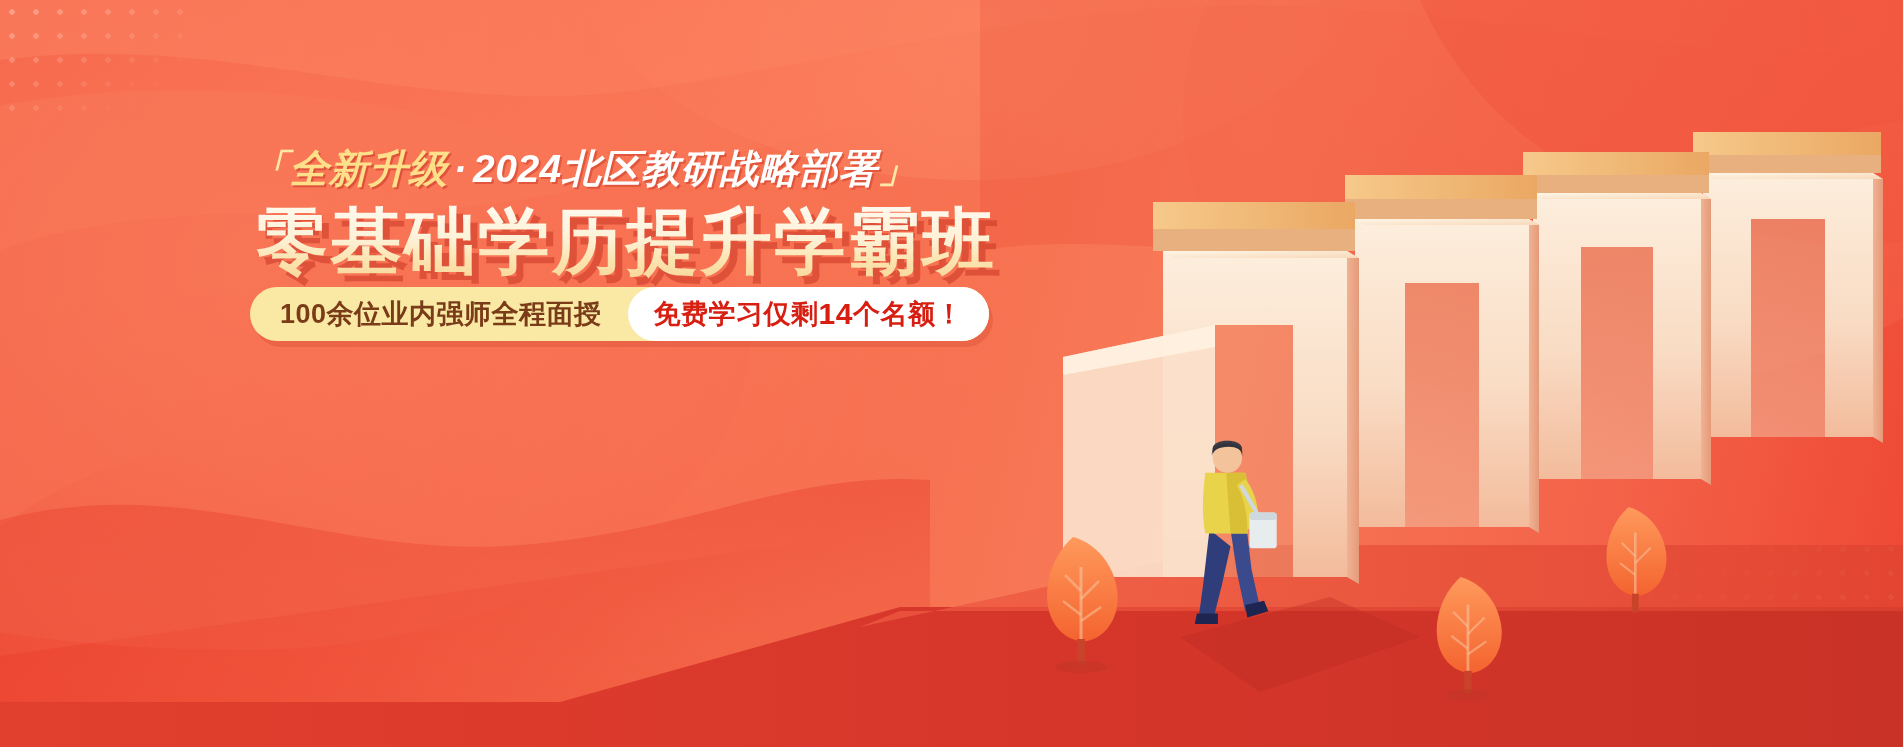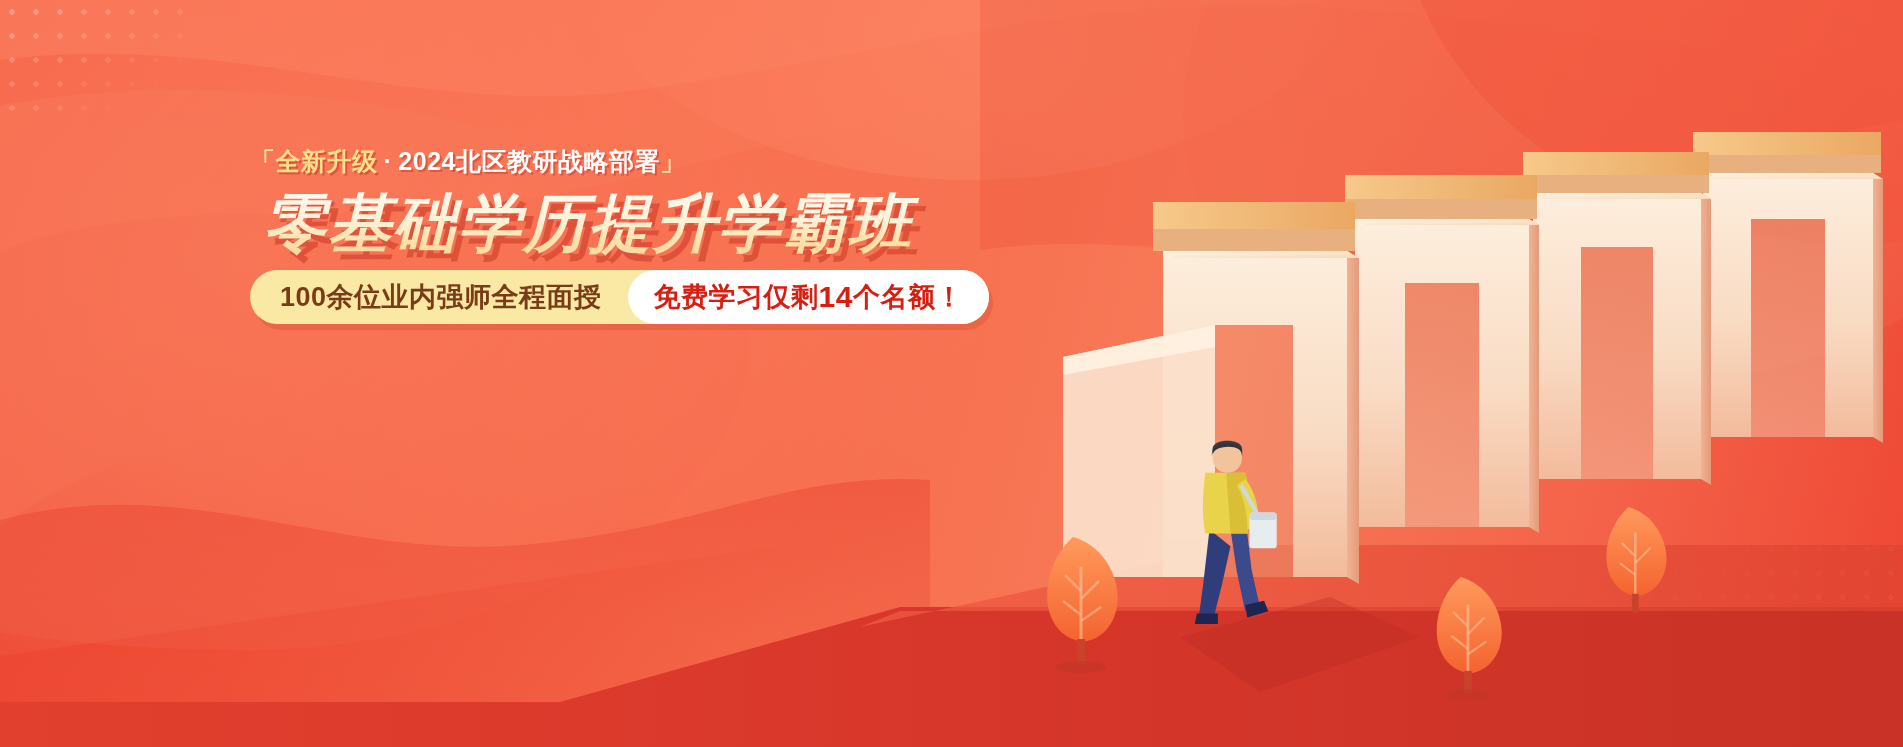--- a/index.html
+++ b/index.html
@@ -67,52 +67,52 @@
             mask-image:linear-gradient(-40deg, #000 18%, transparent 80%);
   }
 
   
   .copy{
     position:absolute;left:250px;top:146px;width:820px;
     z-index:40;
   }
 
   .subtitle{
-    font-size:25px;
+    font-size:39px;
     font-weight:700;
     letter-spacing:.5px;
     line-height:1.2;
     white-space:nowrap;
     margin:0 0 10px 0;
+    font-style:italic;
   }
   .subtitle .brk{color:#ffe9a8;font-weight:700;}
   .subtitle .gold{
     color:#ffe08a;
     text-shadow:2px 2px 0 rgba(190,40,26,.45);
   }
   .subtitle .dot{color:#ffffff;padding:0 6px;}
   .subtitle .white{
     color:#ffffff;
     text-shadow:2px 2px 0 rgba(190,40,26,.40);
   }
 
   .headline{
-    margin:13px;
-    font-size:63px;
+    margin:6px;
+    font-size:72px;
     font-weight:900;
     line-height:1.08;
     letter-spacing:2px;
     white-space:nowrap;
     color:#fdf0d2;
     background:linear-gradient(180deg,#fffaf0 0%,#fdf2d8 45%,#fbe3ae 75%,#f8d69a 100%);
     -webkit-background-clip:text;
             background-clip:text;
     -webkit-text-fill-color:transparent;
     filter:drop-shadow(7px 8px 0 rgba(198,48,32,.50));
-    font-style:italic;
   }
 
   .pill-row{
     display:flex;align-items:center;
     height:54px;
     width:fit-content;
     background:#fae9a4;
     border-radius:27px;
     box-shadow:4px 6px 0 rgba(198,48,32,.22);
   }

